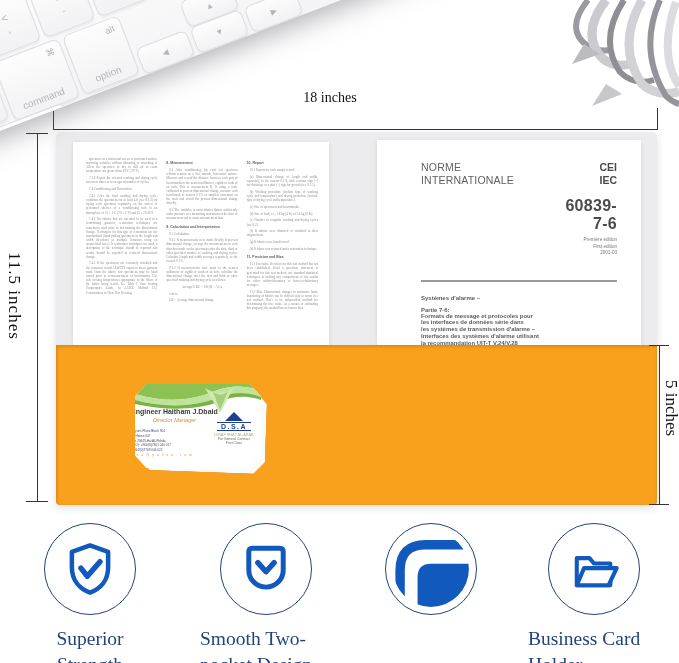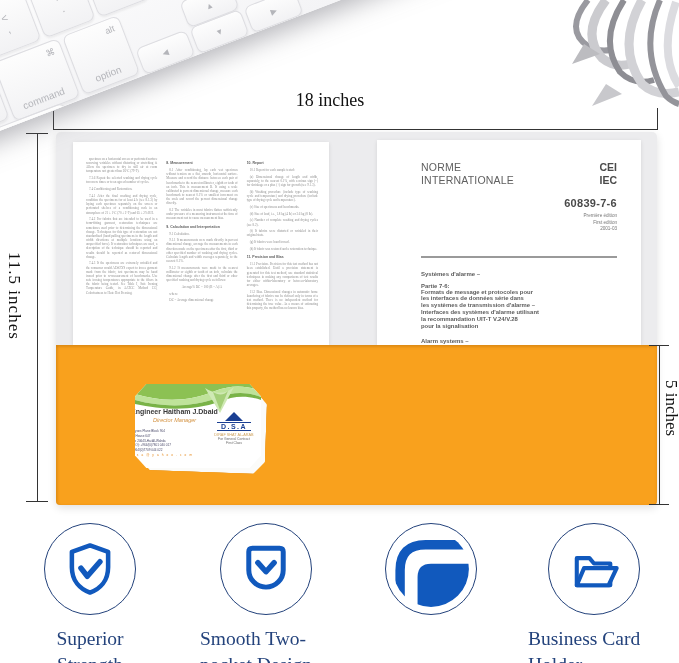--- a/index.html
+++ b/index.html
@@ -18,21 +18,21 @@
   .key .dual{display:flex;flex-direction:column;align-items:center;line-height:1.05;font-size:11px;}
   .key.mod{align-items:flex-end;justify-content:center;padding-bottom:5px;font-size:10px;}
   .key.mod .sym{position:absolute;top:5px;right:7px;font-size:9px;}
   .key .arr{font-size:8px;}
 
   
   .whisk{position:absolute;right:0;top:0;z-index:6;}
 
   
   .dim{position:absolute;z-index:5;color:#111;}
-  .dim-top-label{left:260px;top:90px;width:140px;text-align:center;font-size:18px;}
+  .dim-top-label{left:260px;top:90px;width:140px;text-align:center;font-size:14px;}
   .dim-line-h{left:53px;top:129px;width:605px;height:0;border-top:1.6px solid #333;}
   .tick-v{position:absolute;width:0;border-left:1.6px solid #333;}
   .tick-h{position:absolute;height:0;border-top:1.6px solid #333;}
   .dim-line-vl{left:37px;top:133px;height:369px;width:0;border-left:1.5px solid #333;}
   .dim-left-label{left:4px;top:252px;height:130px;font-size:17px;
      writing-mode:vertical-rl;text-orientation:sideways;letter-spacing:1px;}
   .dim-line-vr{left:659px;top:345px;height:160px;width:0;border-left:1.5px solid #333;}
   .dim-right-label{left:661px;top:380px;height:110px;font-size:17px;
      writing-mode:vertical-rl;text-orientation:sideways;}
 
@@ -46,21 +46,21 @@
   .blk-p{margin:0 0 2.6px 0;text-indent:3px;}
   .blk-h{font-weight:bold;color:#5d5d5d;font-size:3.5px;margin:4px 0 2.5px 0;font-family:"Liberation Sans",sans-serif;}
   .blk-f{text-align:center;margin:2.5px 0;text-indent:0;}
   .page-right{left:377px;top:140px;width:264px;height:205px;font-family:"Liberation Sans",sans-serif;}
   .pr-inner{padding:21px 24px 0 44px;}
   .pr-head{display:flex;justify-content:space-between;}
   .pr-h-left{font-size:10.5px;line-height:1.25;color:#606060;letter-spacing:.2px;}
   .pr-h-left .grp{margin-bottom:9px;}
   .pr-h-right{text-align:right;color:#4a4a4a;margin-left:40px;}
   .pr-cei{font-size:10.5px;font-weight:bold;line-height:1.25;}
-  .pr-num{font-size:11px;font-weight:bold;margin-top:10px;letter-spacing:.3px;}
+  .pr-num{font-size:16px;font-weight:bold;margin-top:10px;letter-spacing:.3px;}
   .pr-ed{font-size:4.6px;color:#777;margin-top:4px;white-space:pre-line;line-height:1.4;}
   .pr-rule{border:none;border-top:2px solid #9a9a9a;margin:23px 0 0 0;width:196px;}
   .pr-fr{margin-top:13px;color:#5c5c5c;font-weight:bold;}
   .pr-title{font-size:6px;margin-bottom:6px;}
   .pr-part{font-size:5.9px;}
   .pr-body{font-size:5.9px;line-height:1.18;white-space:pre-line;}
   .pr-en{font-size:6px;margin-top:8px;color:#5c5c5c;font-weight:bold;}
 
   
   .pocket{position:absolute;left:56px;top:345px;width:601px;height:160px;

